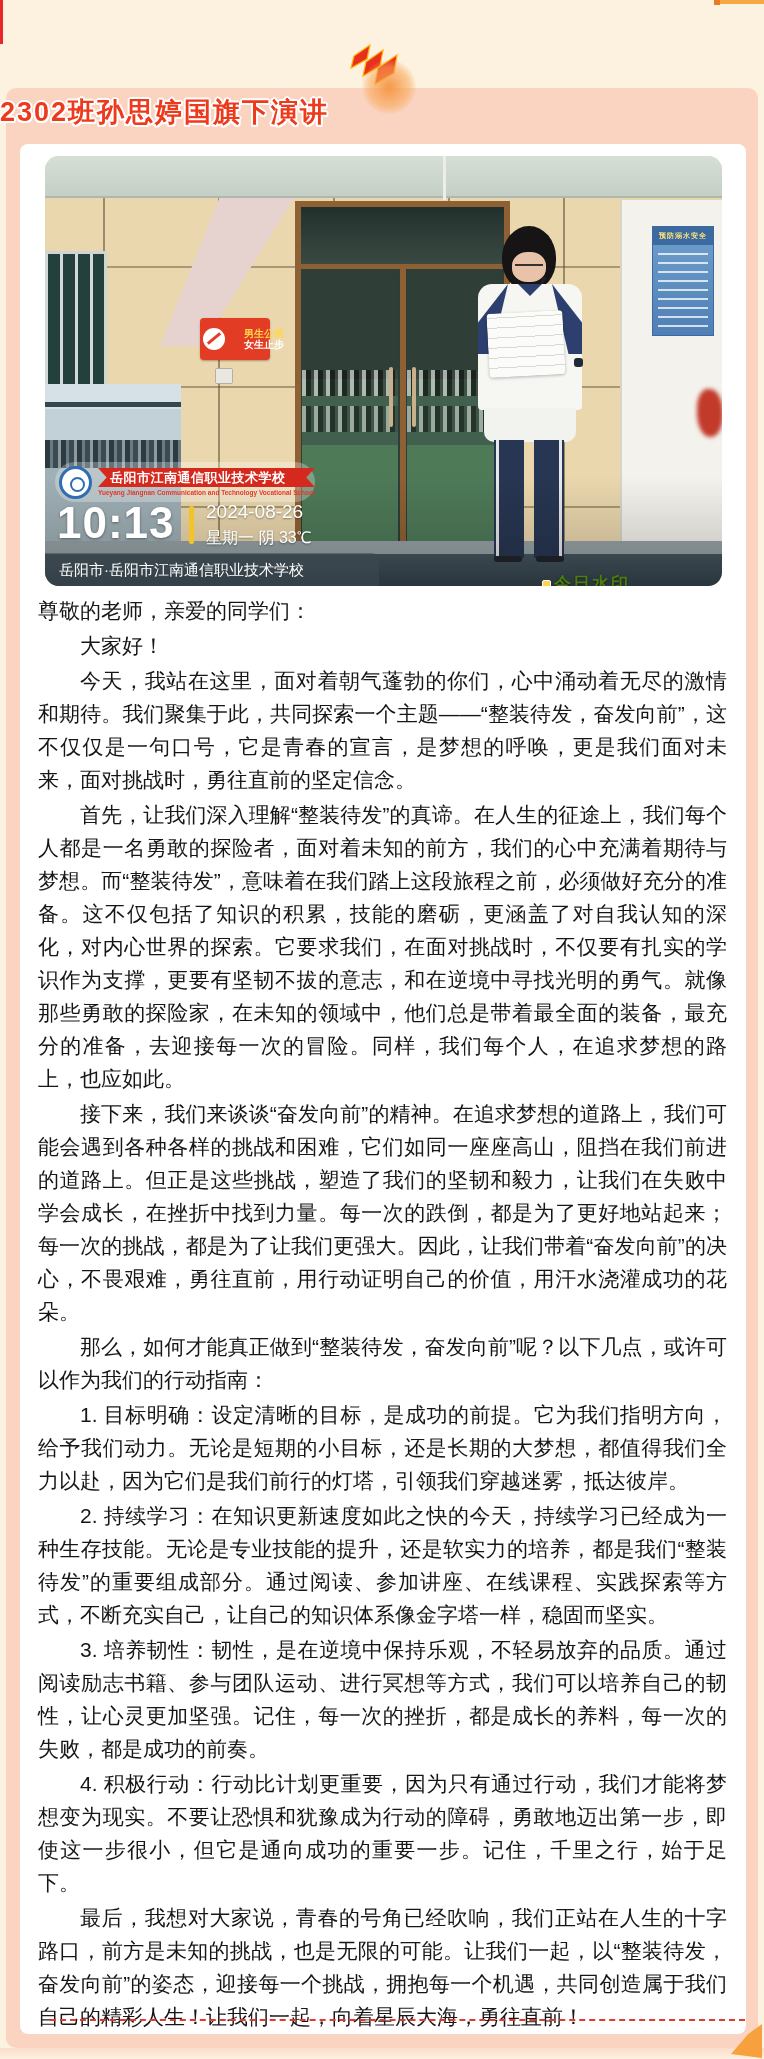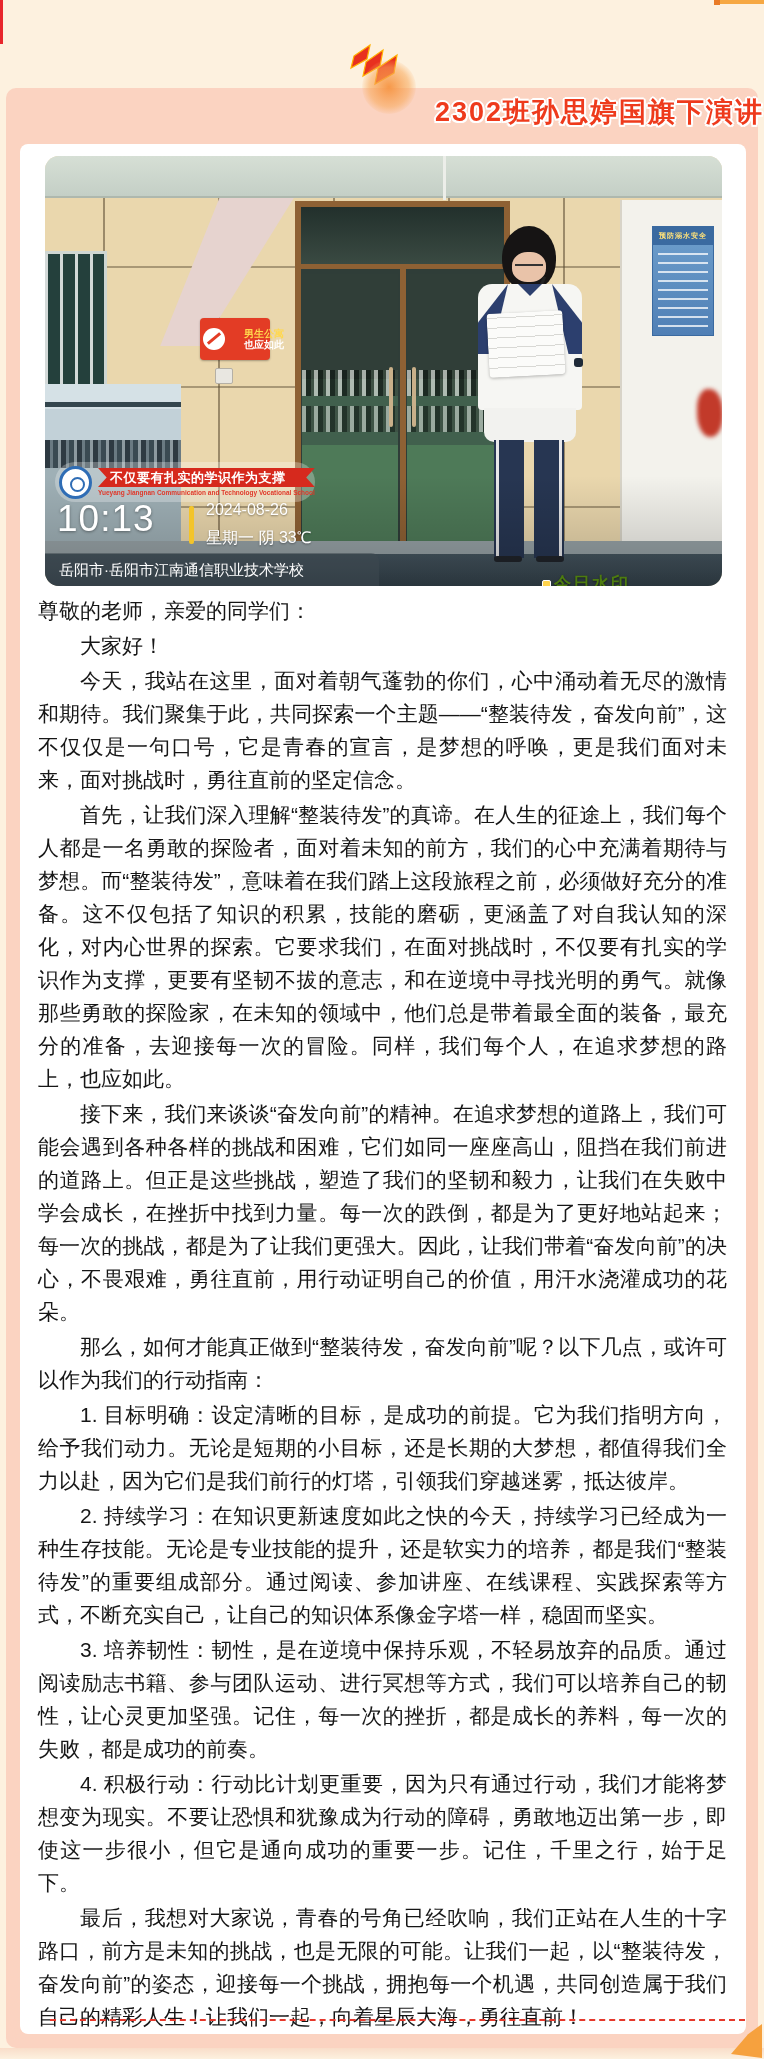--- a/index.html
+++ b/index.html
@@ -16,21 +16,21 @@
   
   .pink-card  { position:absolute; left:6px;  top:88px;  width:752px; height:1960px; background:#fbd3c1; border-radius:10px; }
   .white-card { position:absolute; left:20px; top:144px; width:726px; height:1890px; background:#ffffff; border-radius:8px; }
   .bottom-fade{ position:absolute; left:0; top:2048px; width:764px; height:11px;
                 background:linear-gradient(#f9ddc9,#fdf1df); }
   .corner-tri { position:absolute; left:731px; top:2024px; width:31px; height:34px; background:#f6a13e;
                 clip-path:polygon(100% 0, 100% 100%, 0 88%, 55% 30%); }
 
   
   .banner-title {
-    position:absolute; left:0; top:94px; width:764px; text-align:right;
+    position:absolute; left:0; top:94px; width:764px; text-align:left;
     font-size:27px; font-weight:bold; letter-spacing:2px; color:#ee3a1c;
     text-shadow:-2px 0 0 #fff, 2px 0 0 #fff, 0 -2px 0 #fff, 0 2px 0 #fff,
                 -1.5px -1.5px 0 #fff, 1.5px -1.5px 0 #fff, -1.5px 1.5px 0 #fff, 1.5px 1.5px 0 #fff;
   }
   .flame-wrap { position:absolute; left:350px; top:40px; width:66px; height:72px; }
   .flame-glow { position:absolute; left:12px; top:20px; width:54px; height:54px; border-radius:50%;
                 background:radial-gradient(circle, rgba(246,148,66,.95) 0%, rgba(248,168,88,.55) 52%, rgba(250,190,120,0) 74%); }
 
   
   .photo { position:absolute; left:45px; top:156px; width:677px; height:430px;
@@ -119,24 +119,24 @@
   .wm-logo { width:33px; height:33px; border-radius:50%; background:#ffffff; border:3px solid #2f6db5;
     position:relative; flex:0 0 auto; }
   .wm-logo::after { content:""; position:absolute; left:8px; top:8px; width:11px; height:11px;
     border-radius:50%; border:2px solid #2f6db5; }
   .wm-badge-col { position:relative; margin-left:6px; }
   .wm-ribbon { background:#d6291d; height:19px; line-height:19px; padding:0 12px; color:#fff;
     font-weight:bold; font-size:13px; letter-spacing:.5px; white-space:nowrap;
     clip-path:polygon(0 0,100% 0,96% 50%,100% 100%,0 100%,4% 50%); }
   .wm-en { color:#e0392a; font-size:6.5px; font-weight:bold; white-space:nowrap; margin-top:2px; text-align:center; }
   .wm-time { position:absolute; left:12px; top:342px; width:300px; height:58px; color:#fff; }
-  .wm-clock { position:absolute; left:0; top:0; font-size:37px; font-weight:normal; letter-spacing:1px;
+  .wm-clock { position:absolute; left:0; top:0; font-size:44px; font-weight:bold; letter-spacing:1px;
     text-shadow:0 1px 3px rgba(0,0,0,.4); }
   .wm-ybar { position:absolute; left:132px; top:8px; width:5px; height:38px; background:#f3c42a; border-radius:2px; }
-  .wm-date { position:absolute; left:149px; top:3px; font-size:16px; text-shadow:0 1px 2px rgba(0,0,0,.4); }
+  .wm-date { position:absolute; left:149px; top:3px; font-size:19px; text-shadow:0 1px 2px rgba(0,0,0,.4); }
   .wm-week { position:absolute; left:149px; top:30px; font-size:16px; text-shadow:0 1px 2px rgba(0,0,0,.4); }
   .wm-loc { position:absolute; left:0; top:397px; width:334px; height:33px;
     background:rgba(62,72,80,.55); border-radius:0 8px 0 14px; color:#fff; font-size:15px;
     line-height:33px; padding-left:14px; white-space:nowrap; }
   .wm-today { position:absolute; left:497px; top:381px; width:140px; color:#4d7c0f;margin-top:35px; }
   .wm-today .l1 { font-size:17px; font-weight:bold; letter-spacing:2px; text-shadow:0 1px 2px rgba(0,0,0,.5); }
   .wm-cam { display:inline-block; width:9px; height:9px; background:#ffd34d; border:1px solid #fff;
     border-radius:2px; margin-right:3px; }
   .wm-today .l2 { font-size:11px; font-weight:bold; margin-top:2px; }
   .wm-tag { display:inline-block; border:1px solid #fff; padding:0 3px; margin-left:4px; }
@@ -181,21 +181,21 @@
   <div class="ph-window1"></div>
   <div class="ph-view">
     <div class="ph-view-roof"></div>
     <div class="ph-view-crowd"></div>
   </div>
   <div class="ph-pave"></div>
   <div class="ph-sign">
     <div class="ph-sign-icon"></div>
     <div class="ph-sign-txt">
       <div class="l1">男生公寓</div>
-      <div class="l2">也应如此</div>
+      <div class="l2">女生止步</div>
     </div>
   </div>
   <div class="ph-switch"></div>
   <div class="ph-whitebox"></div>
   <div class="ph-door">
     <div class="ph-transom"></div>
     <div class="ph-glass left">
       <div class="ph-crowdrow" style="top:96px;"></div>
       <div class="ph-crowdrow" style="top:132px; opacity:.7;"></div>
     </div>
@@ -234,21 +234,21 @@
         <div class="g-stripe" style="left:25px;"></div>
       </div>
     <div class="g-shoe" style="left:24px;"></div>
     <div class="g-shoe" style="left:66px;"></div>
   </div>
   <div class="ph-shade"></div>
 
   <div class="wm-badge">
     <div class="wm-logo"></div>
     <div class="wm-badge-col">
-      <div class="wm-ribbon">不仅要有扎实的学识作为支撑</div>
+      <div class="wm-ribbon">岳阳市江南通信职业技术学校</div>
       <div class="wm-en">Yueyang Jiangnan Communication and Technology Vocational School</div>
     </div>
   </div>
   <div class="wm-time">
     <div class="wm-clock">10:13</div>
     <div class="wm-ybar"></div>
     <div class="wm-date">2024-08-26</div>
     <div class="wm-week">星期一 阴 33℃</div>
   </div>
   <div class="wm-loc">岳阳市·岳阳市江南通信职业技术学校</div>

